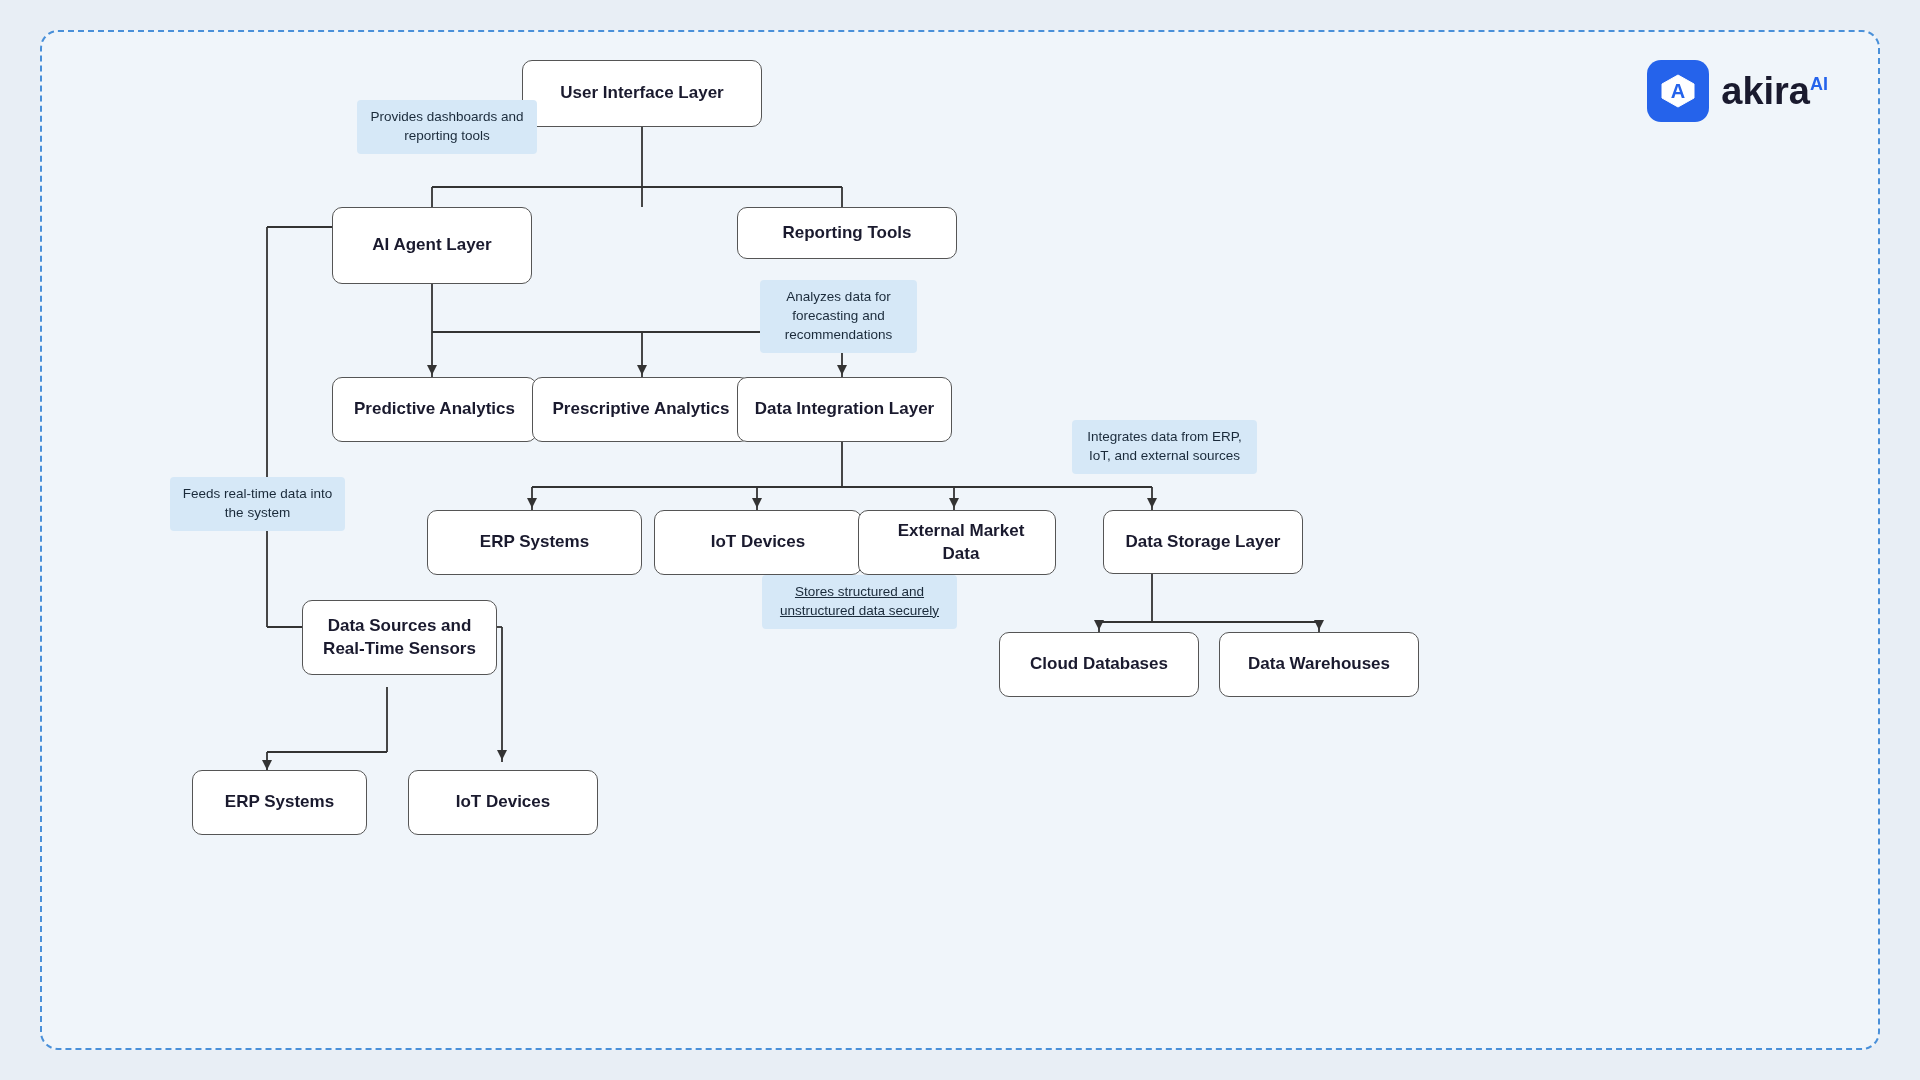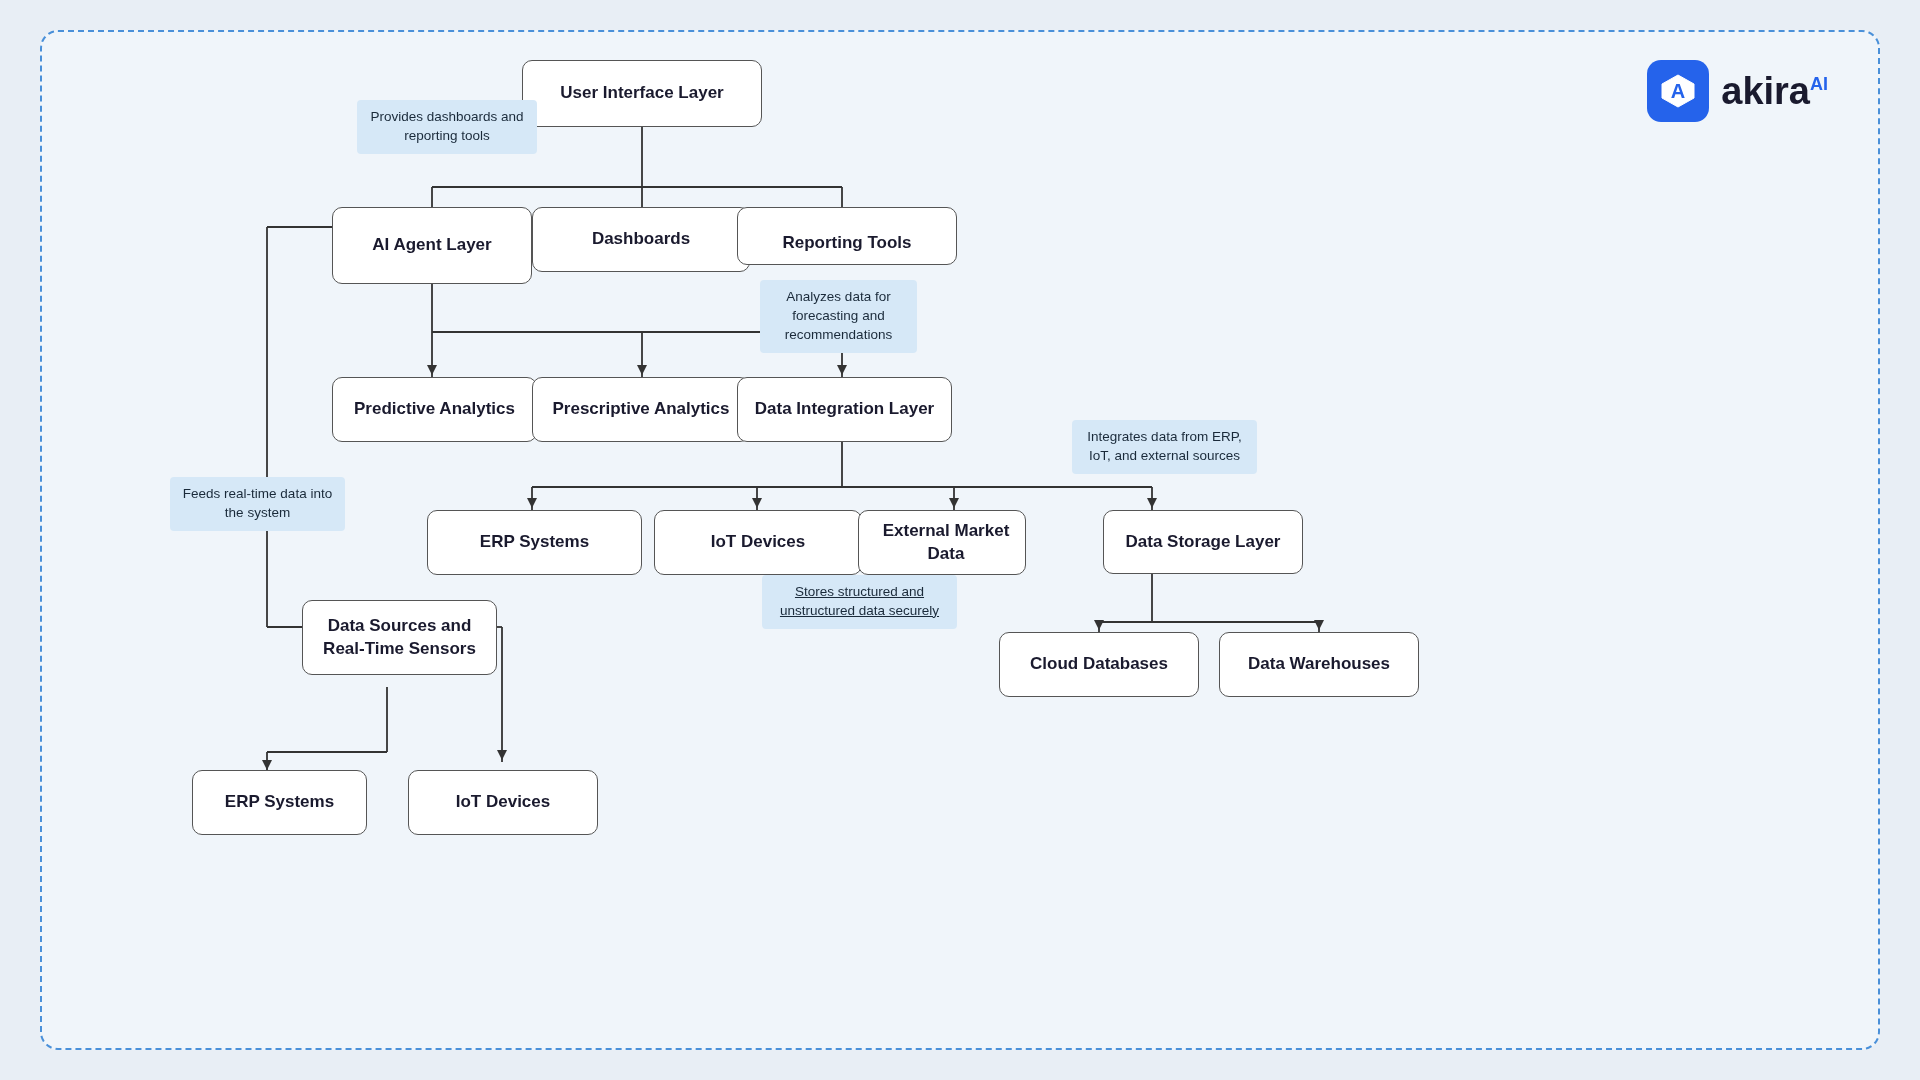--- a/index.html
+++ b/index.html
@@ -179,25 +179,22 @@
   </svg>
 
   <div class="node" style="left:480px; top:28px; width:240px; height:67px;">
     <span>User Interface Layer</span>
   </div>
 
   <div class="node" style="left:290px; top:175px; width:200px; height:77px;">
     <span>AI Agent Layer</span>
   </div>
 
-  <div class="node" style="left:490px; top:175px; width:218px; height:65px;">
-    <span>Dashboards</span>
-  </div>
-
-  <div class="node" style="left:695px; top:175px; width:220px; height:58px;align-items:flex-end;">
+
+  <div class="node" style="left:695px; top:175px; width:220px; height:52px;">
     <span>Reporting Tools</span>
   </div>
 
   <div class="tooltip" style="left:315px; top:68px; width:180px;">
     <span>Provides dashboards and
 reporting tools</span>
   </div>
 
   <div class="node" style="left:290px; top:345px; width:205px; height:65px;">
     <span>Predictive Analytics</span>
@@ -218,21 +215,21 @@
   </div>
 
   <div class="node" style="left:385px; top:478px; width:215px; height:65px;">
     <span>ERP Systems</span>
   </div>
 
   <div class="node" style="left:612px; top:478px; width:208px; height:65px;">
     <span>IoT Devices</span>
   </div>
 
-  <div class="node" style="left:816px; top:478px; width:168px; height:65px;padding-left:22px;">
+  <div class="node" style="left:816px; top:478px; width:198px; height:65px;padding-left:22px;">
     <span>External Market Data</span>
   </div>
 
   <div class="node" style="left:1061px; top:478px; width:200px; height:64px;">
     <span>Data Storage Layer</span>
   </div>
 
   <div class="tooltip" style="left:1030px; top:388px; width:185px;">
     <span>Integrates data from ERP,
 IoT, and external sources</span>

